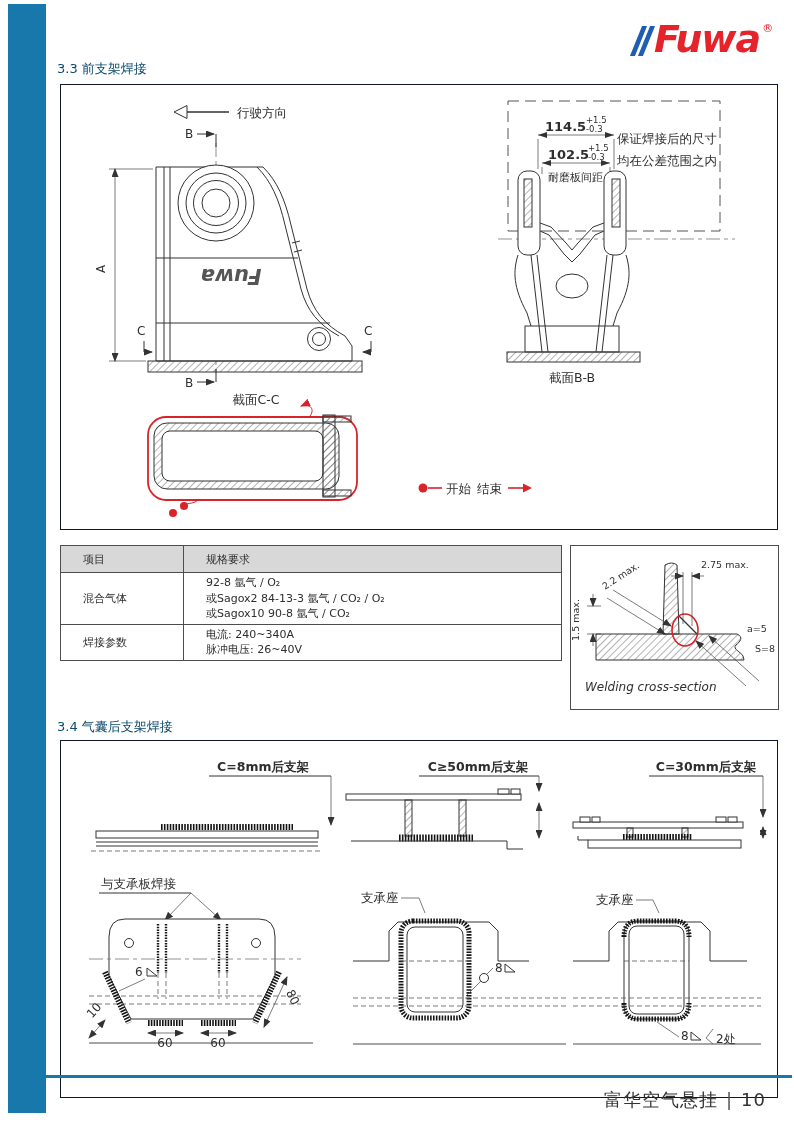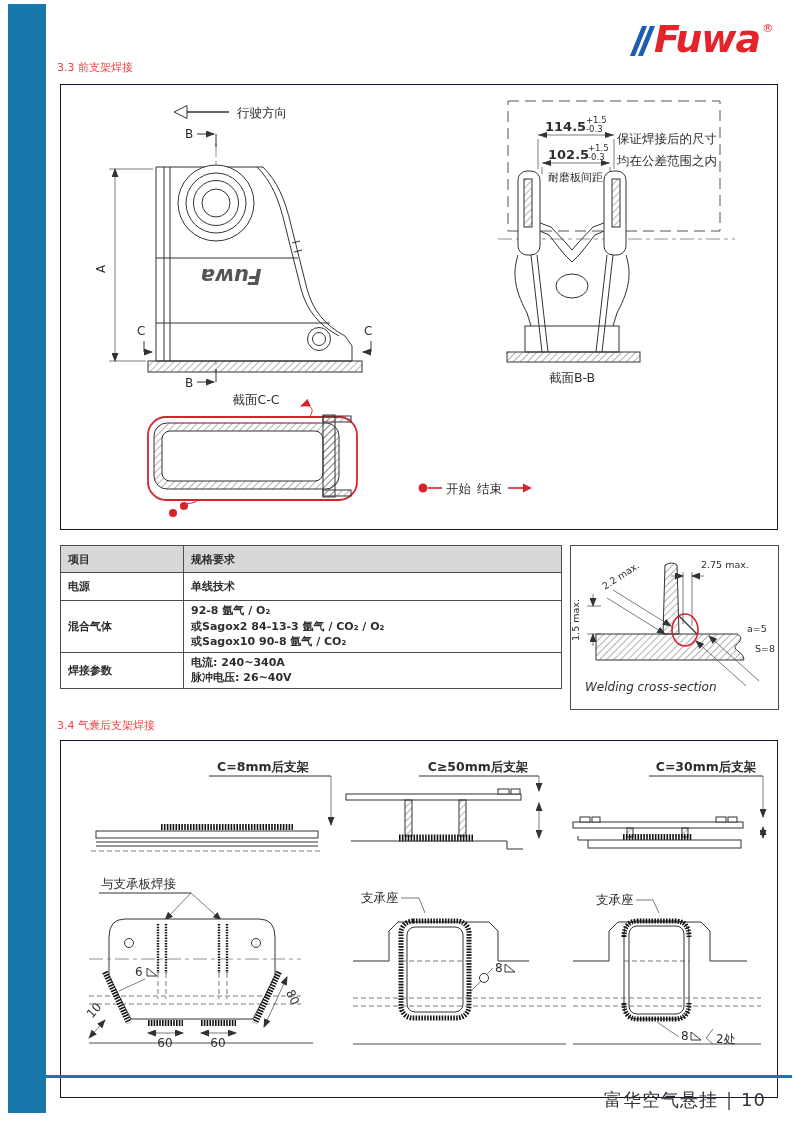--- a/index.html
+++ b/index.html
@@ -6,26 +6,26 @@
   body{
     width:794px;height:1123px;position:relative;background:#fff;overflow:hidden;
     font-family:"DejaVu Sans","Liberation Sans",sans-serif;color:#333;
   }
   .sidebar{position:absolute;left:8px;top:4px;width:38px;height:1109px;background:#1878ab;}
   .logo{position:absolute;left:636px;top:20px;display:flex;align-items:flex-start;}
   .logo-slashes{display:flex;margin-top:6px;margin-right:2px;}
   .logo-slash{width:5px;height:30px;background:#1e5db1;transform:skewX(-22deg);margin-right:3px;}
   .logo-text{font-size:38px;line-height:38px;font-style:italic;font-weight:bold;color:#e4232b;letter-spacing:-1px;}
   .logo-reg{font-size:11px;color:#e4232b;margin-left:2px;margin-top:2px;font-style:normal;}
-  .sec-title{position:absolute;left:57px;font-size:11px;color:#ef4444;}
+  .sec-title{position:absolute;left:57px;font-size:13px;color:#0c4a6e;}
   .frame{position:absolute;left:60px;border:1px solid #0f172a;background:#fff;box-sizing:border-box;text-align:center;}
   
   .tblwrap{position:absolute;left:60px;top:545px;}
   table.spec{border-collapse:collapse;width:502px;table-layout:fixed;font-size:11px;color:#2e2e2e;}
-  table.spec th,table.spec td{border:1px solid #4d4d4d;padding:2px 7px;vertical-align:middle;text-align:left;font-weight:bold;}
+  table.spec th,table.spec td{border:1px solid #4d4d4d;padding:2px 22px;vertical-align:middle;text-align:left;font-weight:normal;}
   table.spec th{background:#d8d8d8;height:22px;}
   col.c1{width:123px;}
   tr.r1 td{height:23px;} tr.r2 td{height:23px;} tr.r3 td{height:46px;} tr.r4 td{height:31px;}
   .cellline{line-height:15.5px;}
   .wdiag{position:absolute;left:570px;top:545px;width:209px;height:165px;border:1px solid #4d4d4d;box-sizing:border-box;}
   
   .footline{position:absolute;left:40px;top:1075px;width:752px;height:3px;background:#1878ab;}
   .foot{position:absolute;right:28px;top:1088px;font-size:18px;color:#333;letter-spacing:1px;}
   .foot .sep{margin:0 8px;color:#555;}
   
@@ -215,26 +215,20 @@
         <col class="c1">
         <col>
       </colgroup>
   <thead>
     <tr>
       <th>项目</th>
       <th>规格要求</th>
     </tr>
   </thead>
   <tbody>
-    <tr class="r2">
-      <td>电源</td>
-      <td>
-            <div class="cellline">单线技术</div>
-          </td>
-    </tr>
     <tr class="r3">
       <td>混合气体</td>
       <td>
         <div class="cellline">92-8 氩气 / O₂</div>
         <div class="cellline">或Sagox2 84-13-3 氩气 / CO₂ / O₂</div>
         <div class="cellline">或Sagox10 90-8 氩气 / CO₂</div>
       </td>
     </tr>
     <tr class="r4">
       <td>焊接参数</td>

